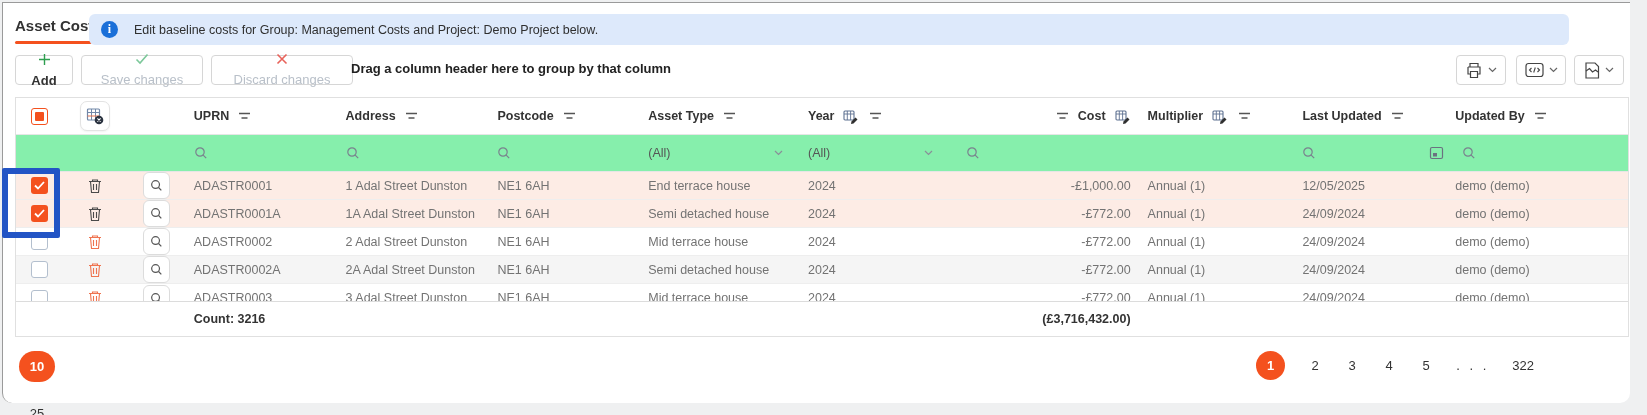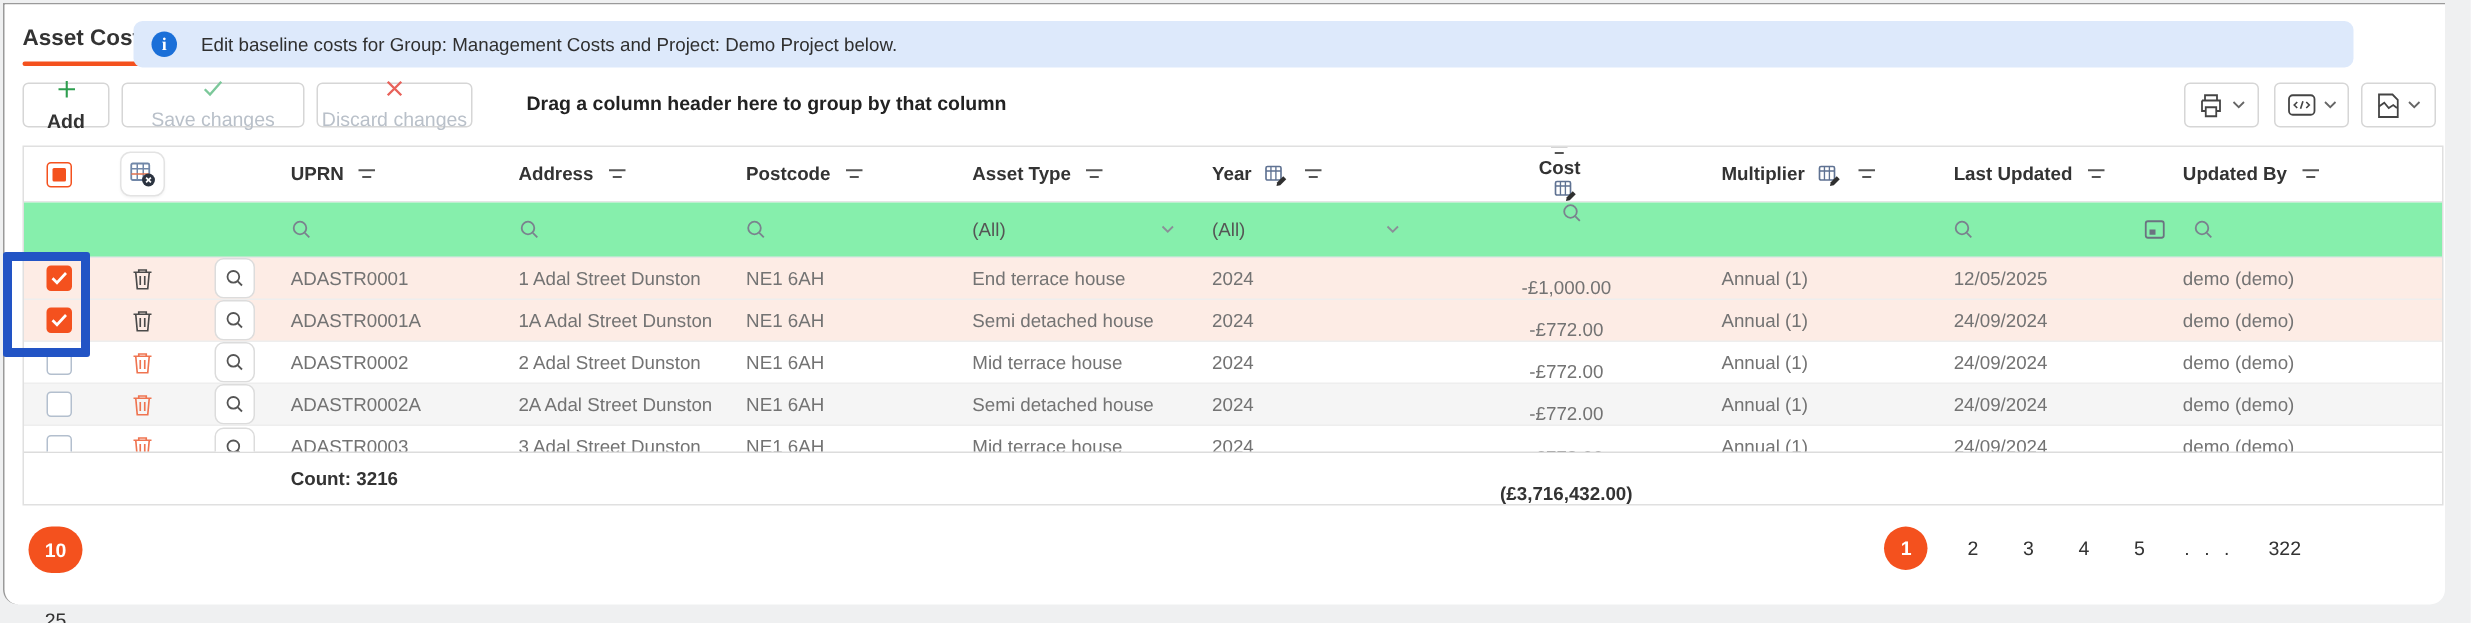--- a/index.html
+++ b/index.html
@@ -24,21 +24,21 @@
   .banner-text { font-size:12.5px; color:#2f2f2f; }
 
   
   .toolbar { position:absolute; left:0; top:52px; width:100%; height:34px; }
   .btn { position:absolute; top:0; height:30px; background:#fff; border:1px solid #d6d6d6;
          border-radius:4px; display:flex; align-items:center; justify-content:center;
          gap:7px; font-size:13px; font-weight:600; color:#333; cursor:pointer;flex-direction:column; }
   .btn.disabled { color:#b9c0c9; font-weight:400; cursor:default; }
   .btn-add { left:12px; width:58px; }
   .btn-save { left:78px; width:122px; }
-  .btn-discard { left:208px; width:104px; }
+  .btn-discard { left:208px; width:142px; }
   .group-panel { position:absolute; left:348px; top:6px; font-size:13px; font-weight:700; color:#222; }
   .export-btn { position:absolute; top:0; width:50px; height:30px; background:#fff;
                 border:1px solid #d6d6d6; border-radius:4px; display:flex; align-items:center;
                 justify-content:center; gap:5px; cursor:pointer; }
   .exp1 { left:1453px; } .exp2 { left:1513px; } .exp3 { left:1571px; }
 
   
   .grid { position:absolute; left:12px; top:94px; width:1614px;
           border:1px solid #e0e0e0; background:#fff; font-size:12.5px; }
   .grow { display:flex; align-items:center; }
@@ -49,21 +49,21 @@
   .drow.alt { background:#f5f5f5; }
   .drow.clipped { height:17px; overflow:hidden; border-bottom:none; align-items:flex-start; }
   .drow.clipped .cell { height:28px; }
   .srow { height:35px; border-top:1px solid #dcdcdc; font-weight:700; background:#fff; }
   .cell { display:flex; align-items:center; height:100%; padding-left:7px; overflow:hidden; }
   .c-sel  { width:48px;  justify-content:center; padding-left:0; }
   .c-trash{ width:63px;  justify-content:center; padding-left:0; }
   .c-mag  { width:60px;  justify-content:center; padding-left:0; }
   .c-uprn { width:152px; } .c-addr { width:152px; } .c-post { width:151px; }
   .c-type { width:160px; } .c-year { width:150px; }
-  .c-cost { width:190px; justify-content:flex-end; padding-right:10px;flex-direction:column; }
+  .c-cost { width:190px; justify-content:flex-end; padding-right:10px; }
   .c-mult { width:155px; } .c-last { width:153px; } .c-upby { width:180px; }
   .hlabel { font-weight:600; color:#333; margin-right:9px; }
   .hicon { display:flex; align-items:center; }
   .filter-sel { display:flex; align-items:center; justify-content:space-between; width:100%;
                 padding-right:18px; color:#555; }
   .chk { width:17px; height:17px; border-radius:3px; display:flex; align-items:center;
          justify-content:center; }
   .chk.indet { border:1px solid #f4511e; background:#fff; }
   .chk.indet .inner { width:9px; height:9px; background:#f4511e; border-radius:1px; }
   .chk.on { background:#f4511e; }

